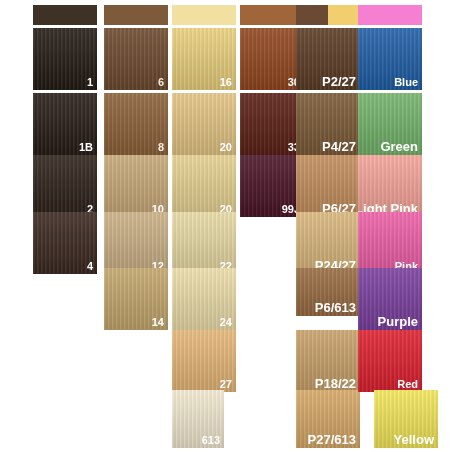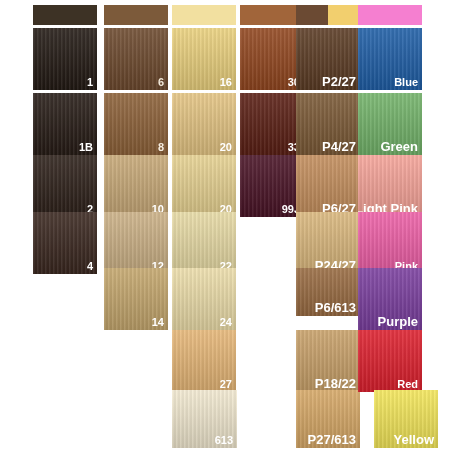--- a/index.html
+++ b/index.html
@@ -100,21 +100,21 @@
     </div>
     <div class="swatch" style="left: 172px; top: 212px; width: 64px; height: 62px; background: repeating-linear-gradient(90deg, rgba(255, 255, 255, 0.07) 0px, rgba(255, 255, 255, 0.07) 1px, rgba(0, 0, 0, 0.06) 2px, rgba(0, 0, 0, 0.06) 4px), linear-gradient(rgba(255, 255, 255, 0.1), rgba(0, 0, 0, 0.14)) rgb(233, 220, 166);">
       <span class="label" style="color: rgb(255, 255, 255);">22</span>
     </div>
     <div class="swatch" style="left: 172px; top: 268px; width: 64px; height: 62px; background: repeating-linear-gradient(90deg, rgba(255, 255, 255, 0.07) 0px, rgba(255, 255, 255, 0.07) 1px, rgba(0, 0, 0, 0.06) 2px, rgba(0, 0, 0, 0.06) 4px), linear-gradient(rgba(255, 255, 255, 0.1), rgba(0, 0, 0, 0.14)) rgb(238, 223, 171);">
       <span class="label" style="color: rgb(255, 255, 255);">24</span>
     </div>
     <div class="swatch" style="left: 172px; top: 330px; width: 64px; height: 62px; background: repeating-linear-gradient(90deg, rgba(255, 255, 255, 0.07) 0px, rgba(255, 255, 255, 0.07) 1px, rgba(0, 0, 0, 0.06) 2px, rgba(0, 0, 0, 0.06) 4px), linear-gradient(rgba(255, 255, 255, 0.1), rgba(0, 0, 0, 0.14)) rgb(232, 184, 120);">
       <span class="label" style="color: rgb(255, 255, 255);">27</span>
     </div>
-    <div class="swatch" style="left: 172px; top: 390px; width: 65px; height: 58px; background: repeating-linear-gradient(90deg, rgba(255, 255, 255, 0.07) 0px, rgba(255, 255, 255, 0.07) 1px, rgba(0, 0, 0, 0.06) 2px, rgba(0, 0, 0, 0.06) 4px), linear-gradient(rgba(255, 255, 255, 0.1), rgba(0, 0, 0, 0.14)) rgb(243, 234, 209);">
+    <div class="swatch" style="left: 172px; top: 390px; width: 52px; height: 58px; background: repeating-linear-gradient(90deg, rgba(255, 255, 255, 0.07) 0px, rgba(255, 255, 255, 0.07) 1px, rgba(0, 0, 0, 0.06) 2px, rgba(0, 0, 0, 0.06) 4px), linear-gradient(rgba(255, 255, 255, 0.1), rgba(0, 0, 0, 0.14)) rgb(243, 234, 209);">
       <span class="label" style="color: rgb(255, 255, 255);">613</span>
     </div>
     <div class="swatch" style="left: 240px; top: 28px; width: 64px; height: 62px; background: repeating-linear-gradient(90deg, rgba(255, 255, 255, 0.07) 0px, rgba(255, 255, 255, 0.07) 1px, rgba(0, 0, 0, 0.06) 2px, rgba(0, 0, 0, 0.06) 4px), linear-gradient(rgba(255, 255, 255, 0.1), rgba(0, 0, 0, 0.14)) rgb(147, 71, 31);">
       <span class="label" style="color: rgb(255, 255, 255);">30</span>
     </div>
     <div class="swatch" style="left: 240px; top: 93px; width: 64px; height: 62px; background: repeating-linear-gradient(90deg, rgba(255, 255, 255, 0.07) 0px, rgba(255, 255, 255, 0.07) 1px, rgba(0, 0, 0, 0.06) 2px, rgba(0, 0, 0, 0.06) 4px), linear-gradient(rgba(255, 255, 255, 0.1), rgba(0, 0, 0, 0.14)) rgb(91, 31, 20);">
       <span class="label" style="color: rgb(255, 255, 255);">33</span>
     </div>
     <div class="swatch" style="left: 240px; top: 155px; width: 64px; height: 62px; background: repeating-linear-gradient(90deg, rgba(255, 255, 255, 0.07) 0px, rgba(255, 255, 255, 0.07) 1px, rgba(0, 0, 0, 0.06) 2px, rgba(0, 0, 0, 0.06) 4px), linear-gradient(rgba(255, 255, 255, 0.1), rgba(0, 0, 0, 0.14)) rgb(74, 19, 38);">
       <span class="label" style="color: rgb(255, 255, 255);">99J</span>

